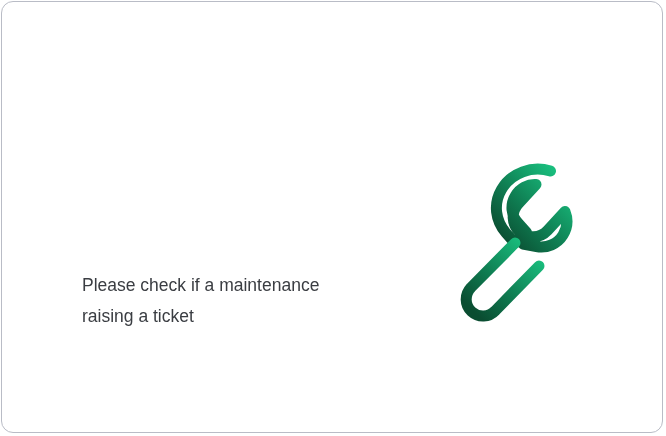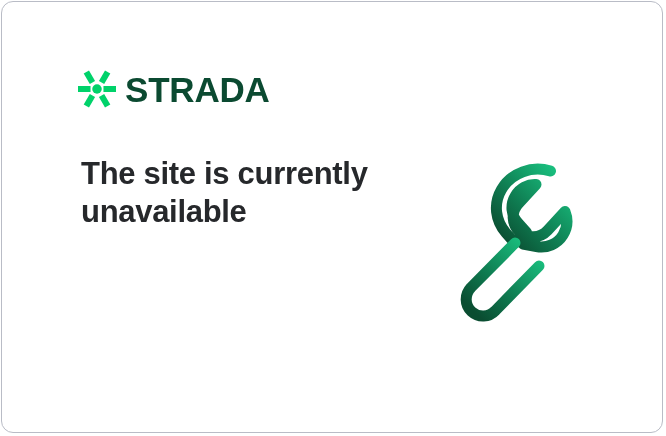--- a/index.html
+++ b/index.html
@@ -88,44 +88,25 @@
     width: 160px;
     height: 165px;
     display: block;
   }
 </style>
 </head>
 <body>
 
 <div id="maintenance-card">
 
-  <div id="brand-lockup">
-    <svg id="brand-mark" viewBox="0 0 100 100" aria-hidden="true">
-      <g fill="#00d26a">
 
-        <path d="M0 42 H33 L33 58 H0 Z"></path>
-        <path d="M67 42 H100 L100 58 H67 Z"></path>
-
-        <path d="M15.0 9.0 L28.9 1.0 L45.0 29.0 L31.1 37.0 Z"></path>
-
-        <path d="M71.1 1.0 L85.0 9.0 L68.9 37.0 L55.0 29.0 Z"></path>
-
-        <path d="M31.1 63.0 L45.0 71.0 L28.9 99.0 L15.0 91.0 Z"></path>
-
-        <path d="M55.0 71.0 L68.9 63.0 L85.0 91.0 L71.1 99.0 Z"></path>
-
-        <circle cx="50" cy="50" r="12.5"></circle>
-      </g>
-    </svg>
-    <div id="brand-wordmark">STRADA</div>
-  </div>
-
-  <h1 id="headline">The site is currently unavailable</h1>
 
   <p id="body-copy">
+    <span class="copy-line">Please check if a maintenance</span>
+    <span class="copy-line">raising a ticket</span>
   </p>
 
   <svg id="wrench-illustration" viewBox="0 0 160 165" aria-hidden="true">
     <defs>
       <linearGradient id="wrenchGradient" x1="0.12" y1="0.95" x2="0.92" y2="0.12">
         <stop offset="0" stop-color="#0a4d31"></stop>
         <stop offset="0.45" stop-color="#0f7d52"></stop>
         <stop offset="1" stop-color="#19bd7d"></stop>
       </linearGradient>
     </defs>

